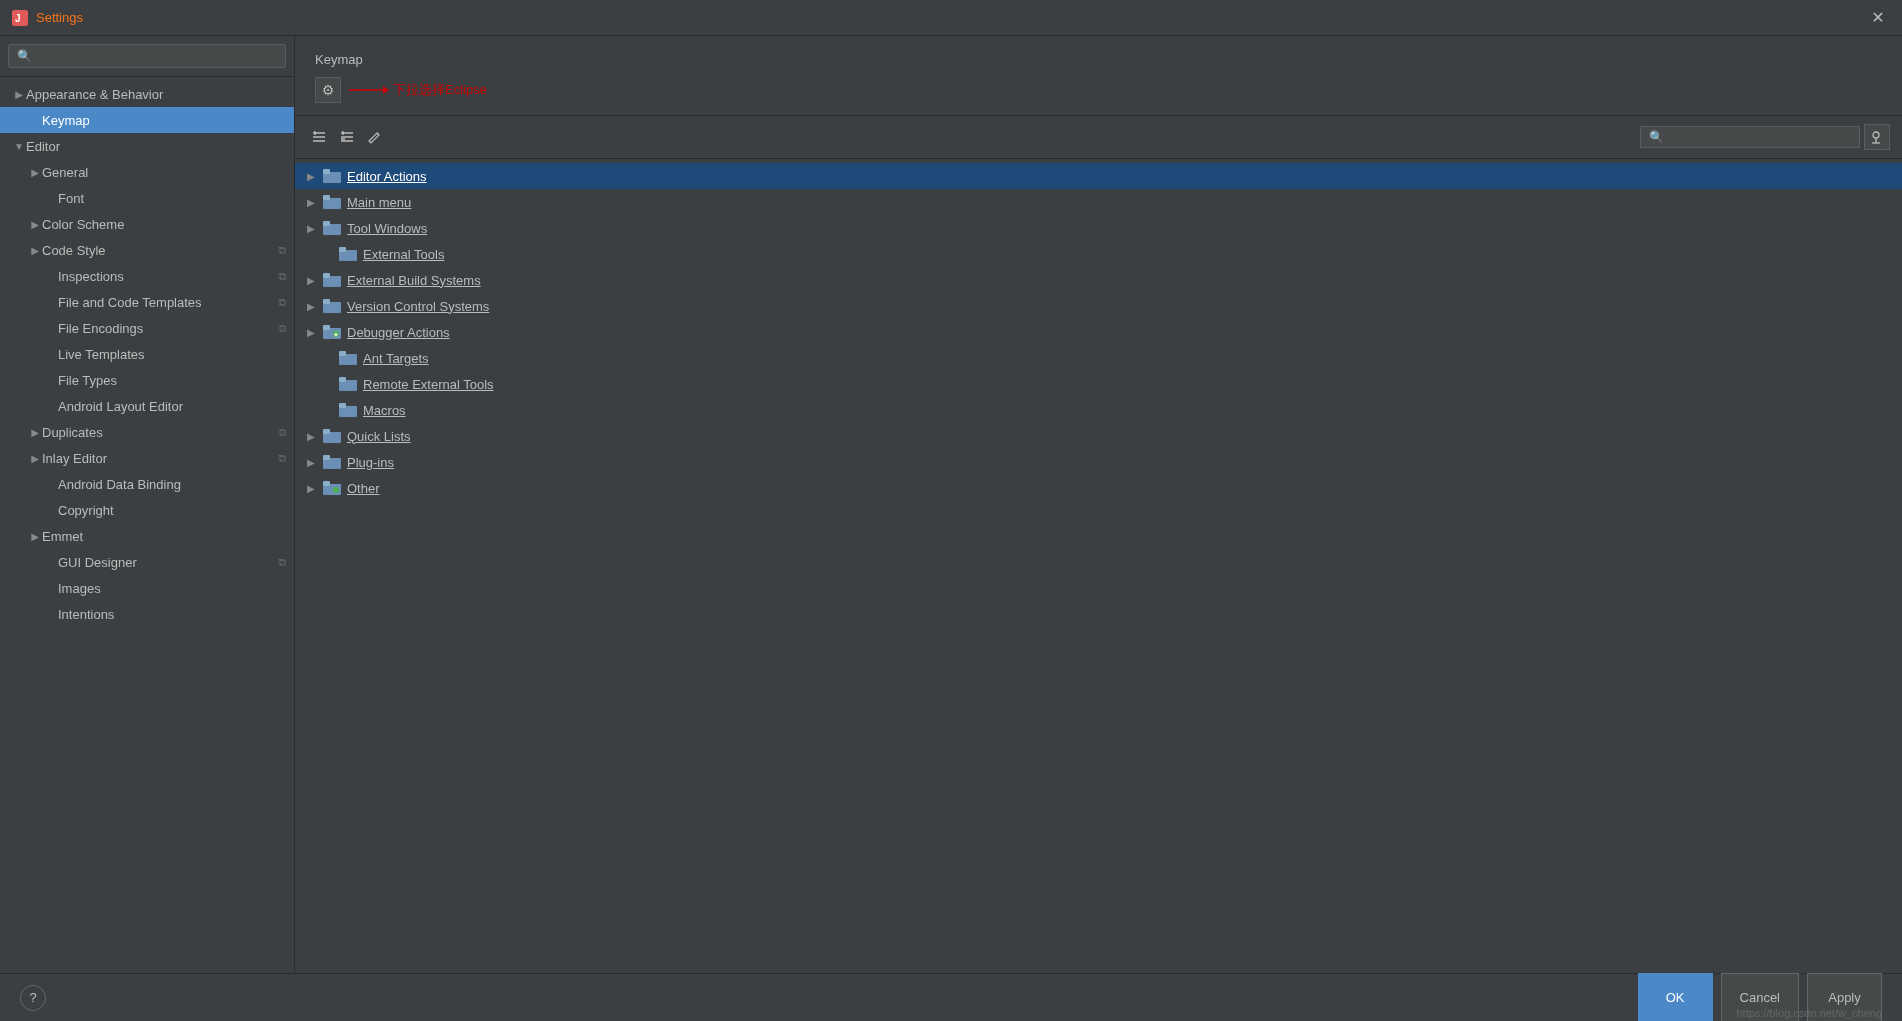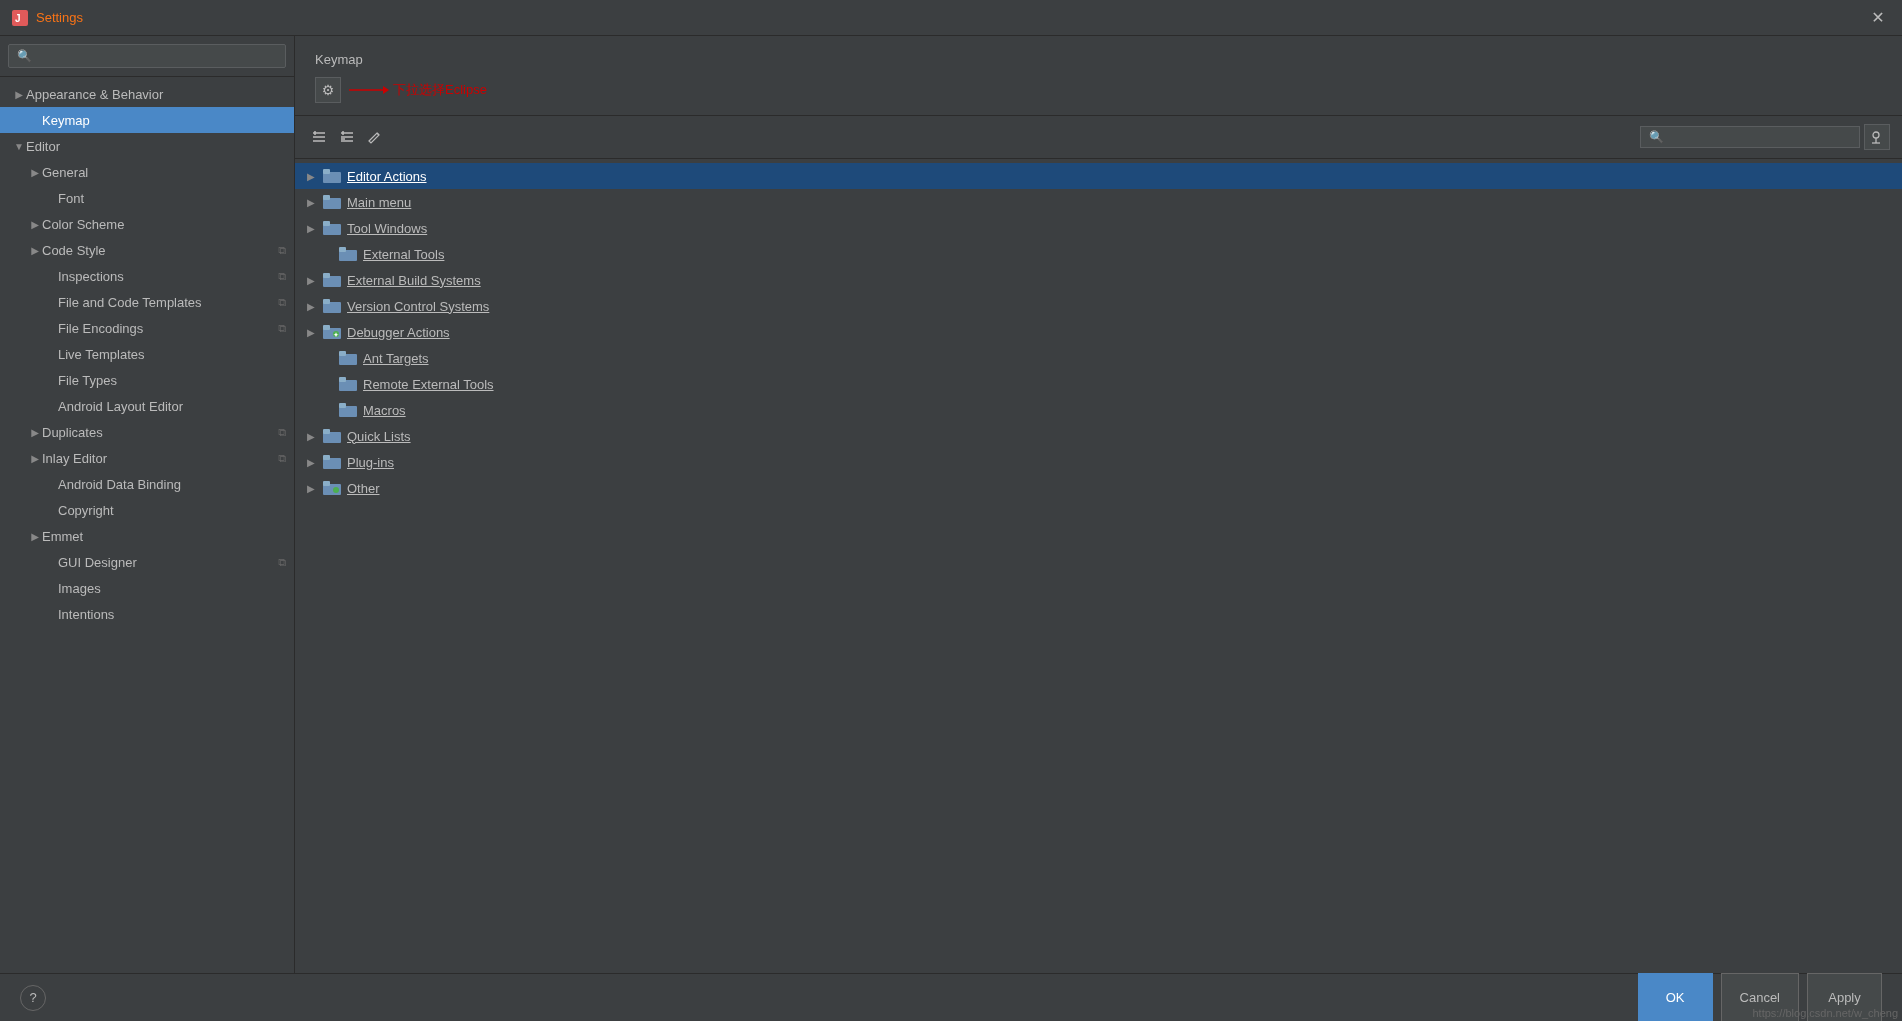--- a/index.html
+++ b/index.html
@@ -341,21 +341,21 @@
 
     .action-btn.primary {
       background: #4a88c7;
       border-color: #4a88c7;
       color: white;
     }
 
     .watermark {
       position: absolute;
       bottom: 2px;
-      right: 4px;
+      right: 20px;
       font-size: 11px;
       color: #666;
     }
 
     
     ::-webkit-scrollbar { width: 8px; height: 8px; }
     ::-webkit-scrollbar-track { background: #3c3f41; }
     ::-webkit-scrollbar-thumb { background: #5a5d5f; border-radius: 4px; }
   </style>
 </head>

